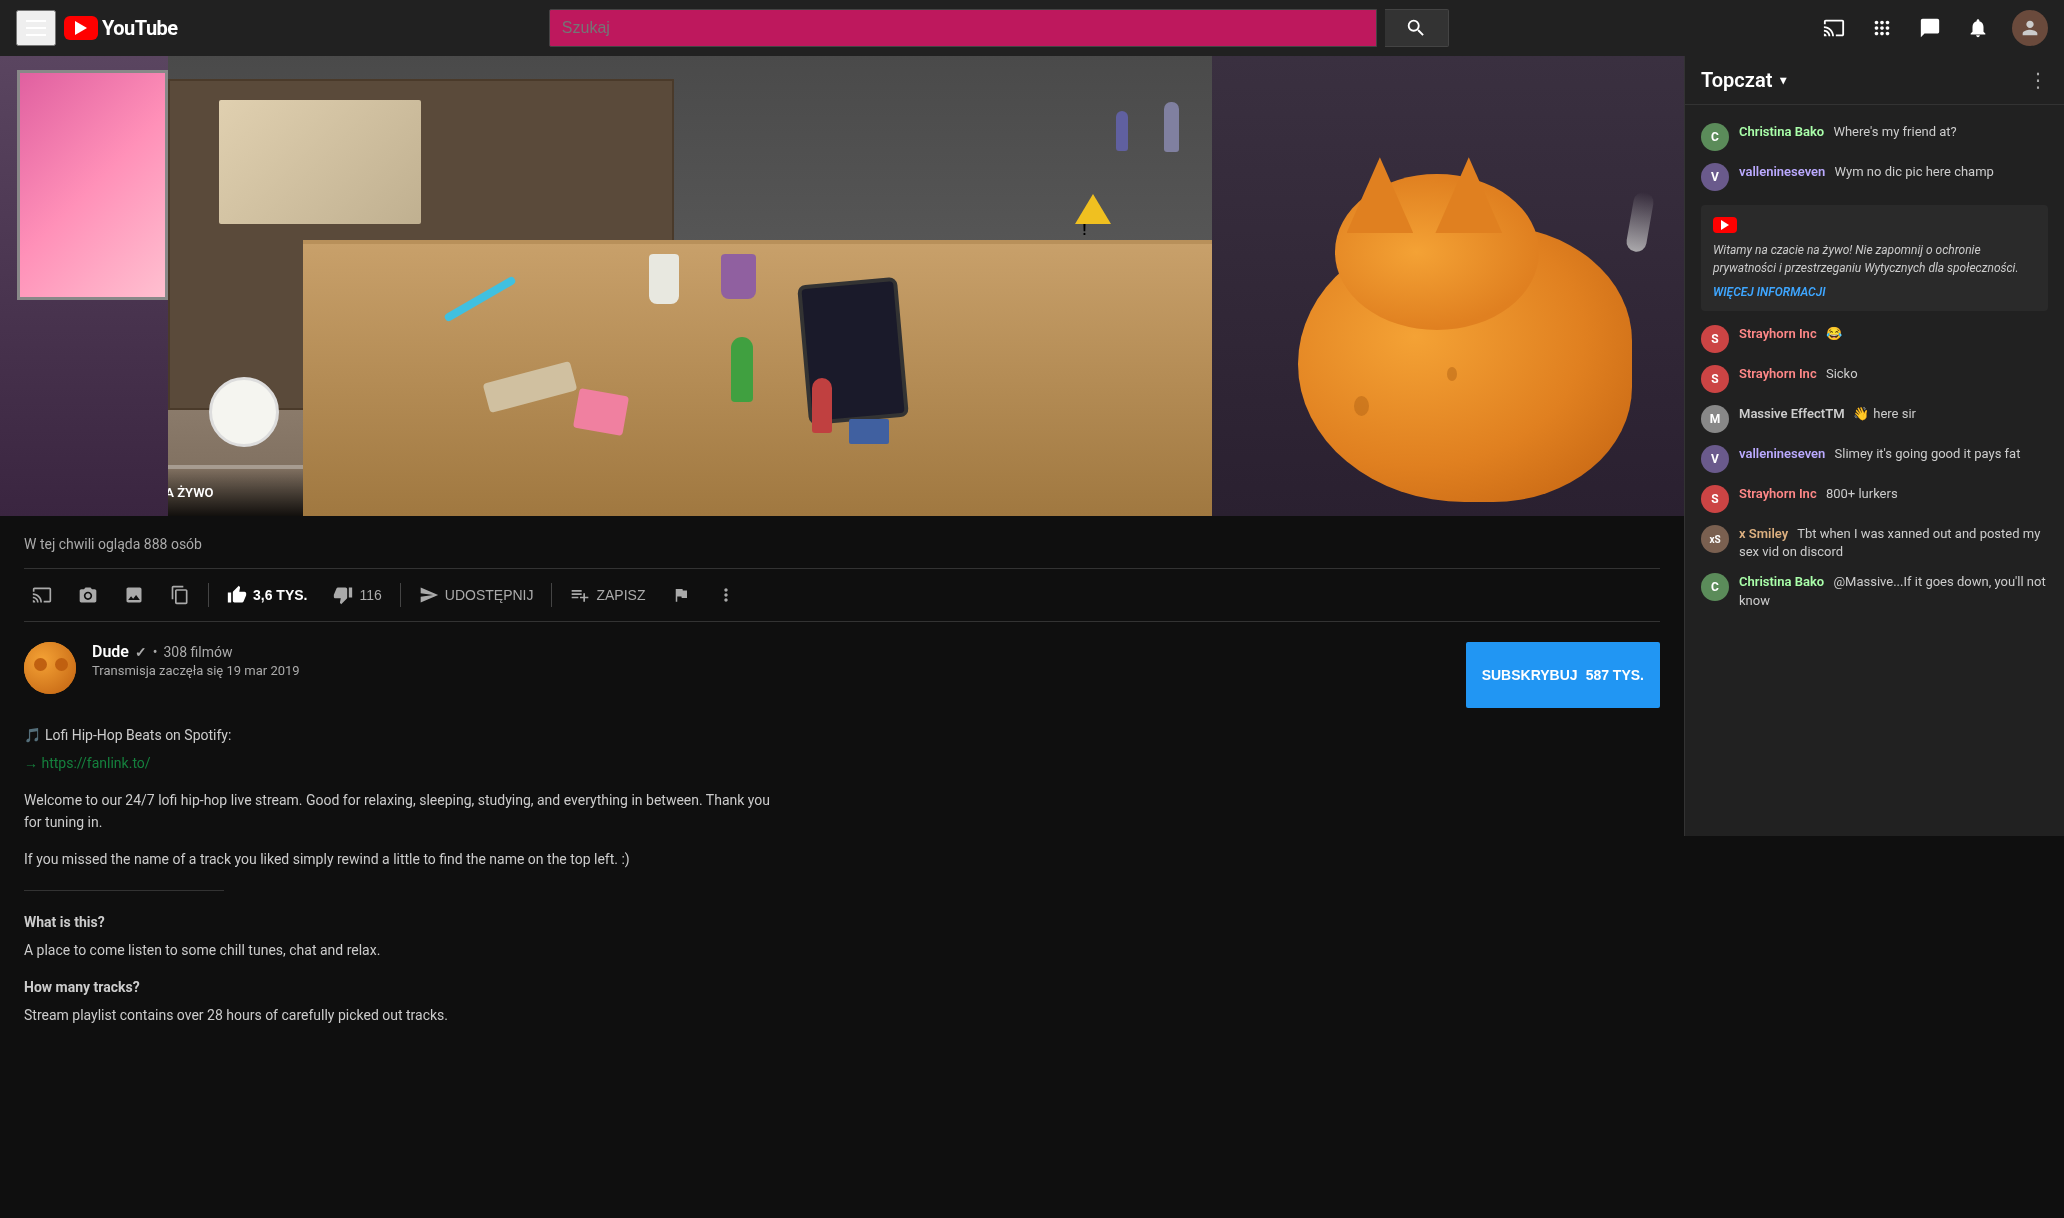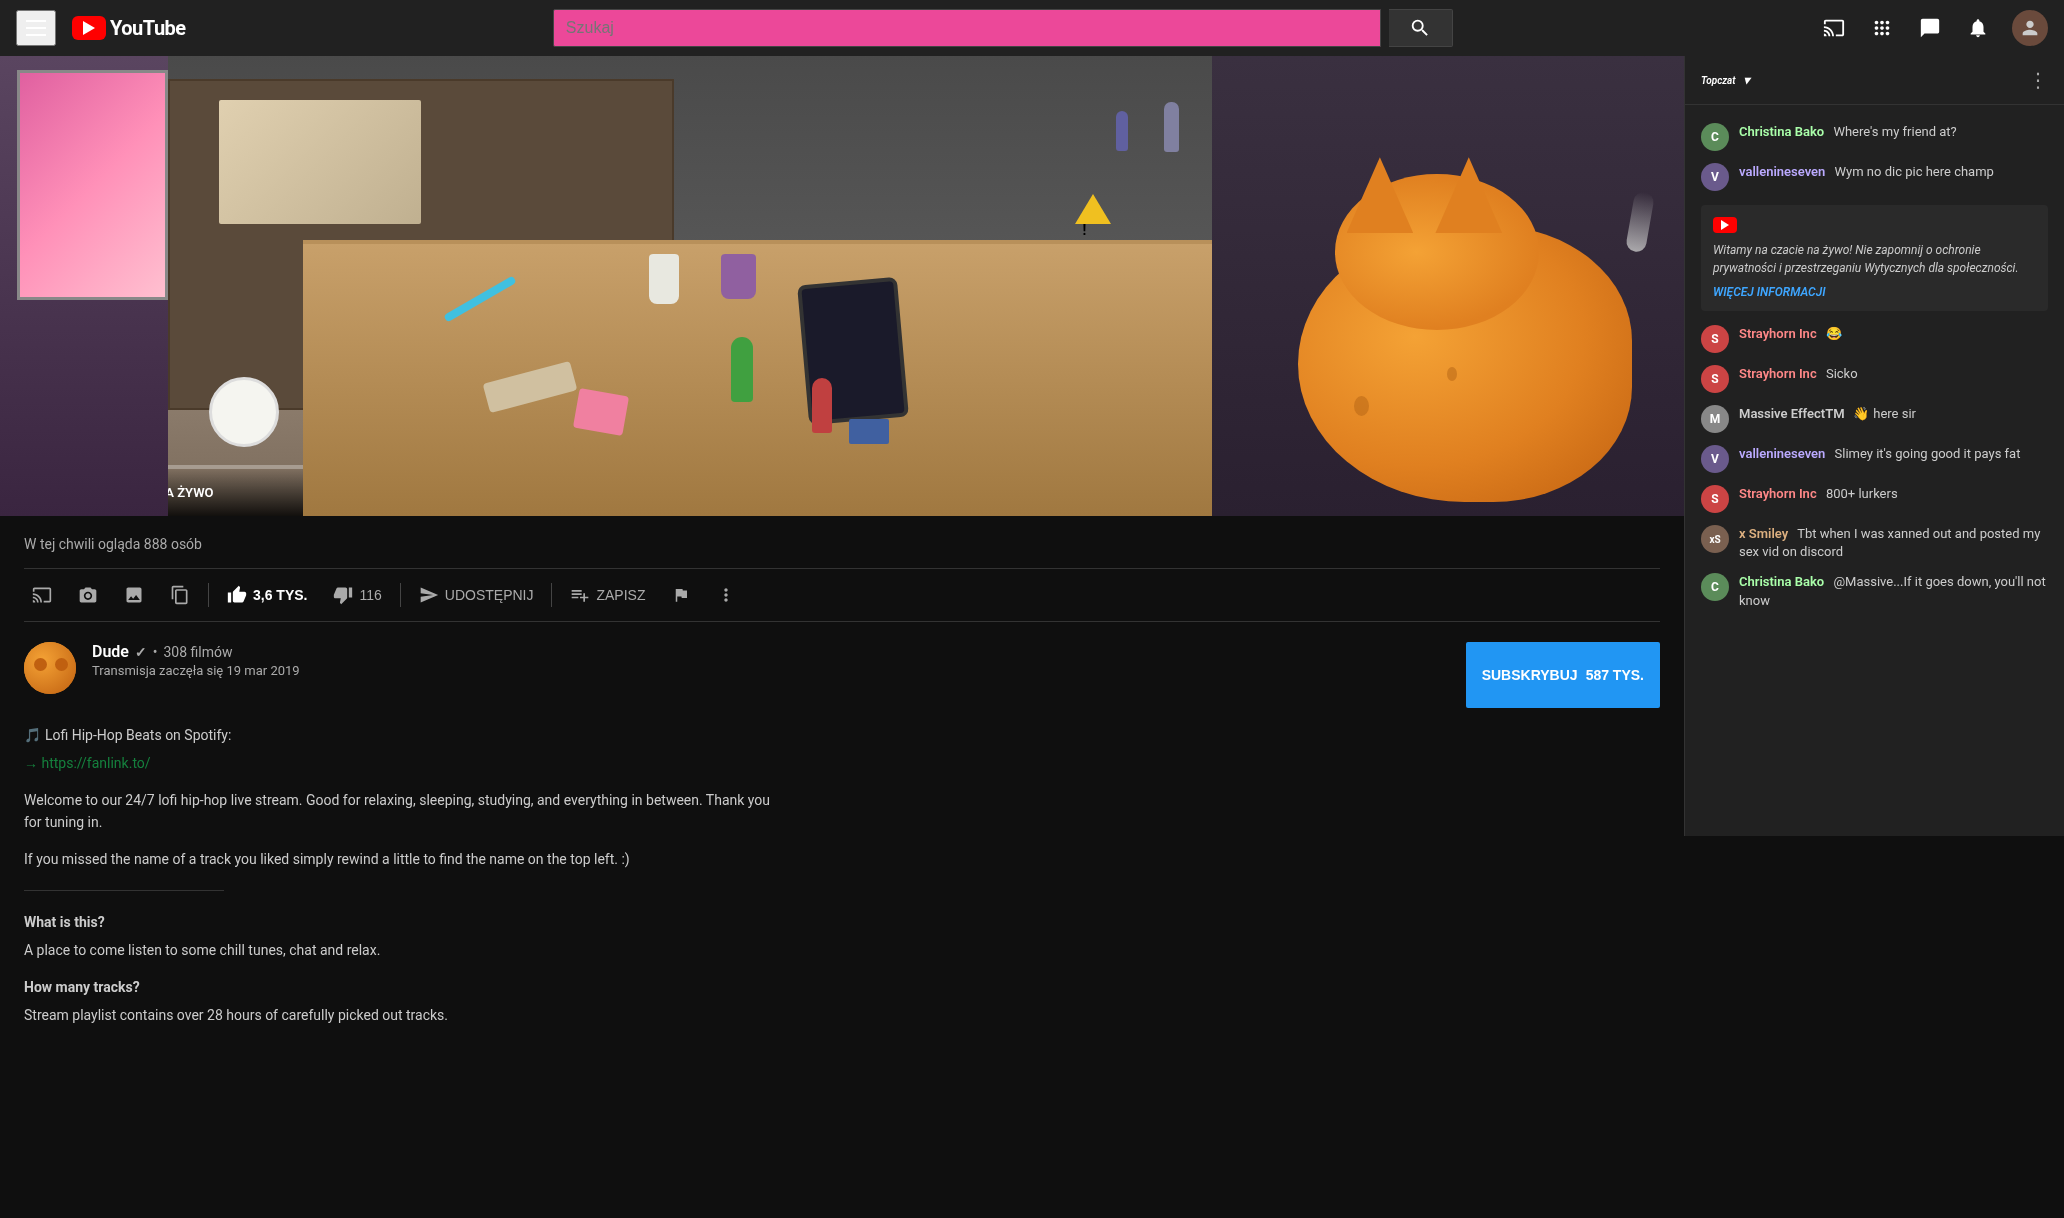--- a/index.html
+++ b/index.html
@@ -20,21 +20,21 @@
       background: #212121;
       height: 56px;
       padding: 0 16px;
       position: sticky;
       top: 0;
       z-index: 100;
     }
     .header-left {
       display: flex;
       align-items: center;
-      gap: 16px;
+      gap: 8px;
       flex: 0 0 auto;
     }
     .hamburger {
       display: flex;
       flex-direction: column;
       gap: 5px;
       cursor: pointer;
       padding: 8px;
     }
     .hamburger span {
@@ -75,21 +75,21 @@
       display: flex;
       align-items: center;
       justify-content: center;
       gap: 8px;
       max-width: 900px;
       margin: 0 auto;
     }
     .search-bar {
       display: flex;
       align-items: center;
-      background: #ec4899;
+      background: #be185d;
       border: 1px solid #444;
       border-radius: 2px 0 0 2px;
       flex: 1;
       height: 38px;
       padding: 0 12px;
     }
     .search-input {
       background: transparent;
       border: none;
       outline: none;
@@ -394,23 +394,22 @@
       display: flex;
       align-items: center;
       justify-content: space-between;
       padding: 12px 16px;
       border-bottom: 1px solid #333;
     }
     .chat-title {
       display: flex;
       align-items: center;
       gap: 8px;
-      font-size: 10px;
+      font-size: 20px;
       font-weight: 600;
-      font-style: italic;
     }
     .chat-more-btn {
       background: none;
       border: none;
       color: #aaa;
       cursor: pointer;
       font-size: 20px;
     }
 
     .chat-messages {

